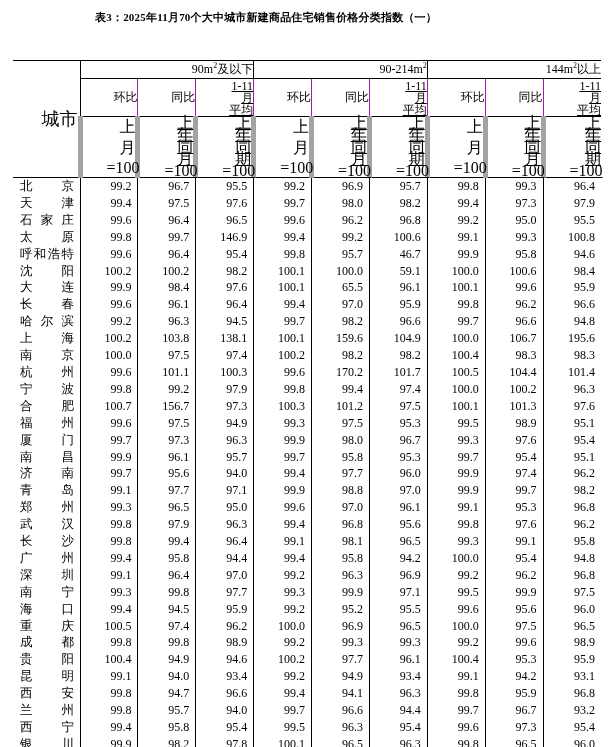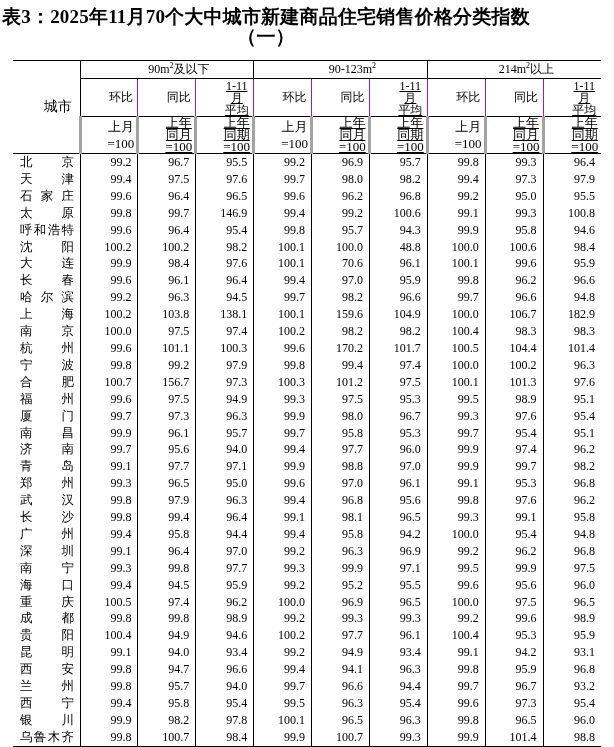--- a/index.html
+++ b/index.html
@@ -4,36 +4,36 @@
 <style>
   html,body{margin:0;padding:0;}
   body{
     width:614px;height:747px;background:#ffffff;
     font-family:"Liberation Serif","DejaVu Serif",serif;
     color:#000;
   }
   .page{position:relative;width:614px;height:747px;overflow:hidden;}
   .title{
     position:absolute;top:7px;left:0;width:532px;
-    text-align:center;font-weight:bold;font-size:19px;line-height:20px;
+    text-align:center;font-weight:bold;font-size:11px;line-height:20px;
     letter-spacing:0.2px;
   }
   table.idx{
     position:absolute;top:60px;left:13px;width:588px;
     border-collapse:collapse;table-layout:fixed;
     border-top:1.5px solid #000;border-bottom:1.5px solid #000;
   }
   col.city-col{width:67px;}
   th,td{padding:0;font-weight:normal;vertical-align:middle;}
   
-  thead th{text-align:center;font-size:12px;padding-left:24px;}
+  thead th{text-align:right;font-size:12px;padding-left:24px;}
   .row-a th{height:17px;border-bottom:1px solid #000;}
   .row-b th{height:37px;border-bottom:1px solid #000;border-left:1px solid #a21caf;}
-  .row-c th{height:24px;border-bottom:1px solid #000;border-left:3px solid #a3a3a3;font-size:13px;}
-  th.city-head{border-right:1px solid #000;border-bottom:1px solid #000;font-size:14px;}
+  .row-c th{height:24px;border-bottom:1px solid #000;border-left:5px solid #a3a3a3;font-size:16px;}
+  th.city-head{border-right:1px solid #000;border-bottom:1px solid #000;font-size:18px;}
   th.group{border-left:1px solid #000;}
   sup{font-size:8px;line-height:0;}
   .two-line span{display:block;line-height:12px;text-decoration:underline;}
   .one-line{line-height:normal;}
   
   tbody td{height:16.9px;font-size:12px;line-height:16.9px;white-space:nowrap;overflow:hidden;}
   tbody td.val{text-align:right;padding-right:6px;border-left:1px solid #000;}
   tbody td.city{padding-left:7px;}
   .cname{display:inline-flex;width:54px;justify-content:space-between;font-size:12.5px;}
 </style>
@@ -55,22 +55,22 @@
         <col>
         <col>
         <col>
     </colgroup>
     <thead>
       <tr class="row-a">
         <th class="city-head" rowspan="3">
           <span>城市</span>
         </th>
         <th class="group" colspan="3"><span>90m</span><sup>2</sup><span>及以下</span></th>
-        <th class="group" colspan="3"><span>90-123m</span><sup>2</sup><span></span></th>
-        <th class="group" colspan="3"><span>214m</span><sup>2</sup><span>以上</span></th>
+        <th class="group" colspan="3"><span>90-214m</span><sup>2</sup><span></span></th>
+        <th class="group" colspan="3"><span>144m</span><sup>2</sup><span>以上</span></th>
       </tr>
       <tr class="row-b">
         <th class="one-line">环比</th>
         <th class="one-line">同比</th>
         <th class="two-line">
             <span>1-11月</span>
             <span>平均</span>
           </th>
         <th class="one-line">环比</th>
         <th class="one-line">同比</th>
@@ -182,50 +182,50 @@
               <span>呼</span>
               <span>和</span>
               <span>浩</span>
               <span>特</span>
             </span></td>
           <td class="val">99.6</td>
           <td class="val">96.4</td>
           <td class="val">95.4</td>
           <td class="val">99.8</td>
           <td class="val">95.7</td>
-          <td class="val">94.3</td>
+          <td class="val">46.7</td>
           <td class="val">99.9</td>
           <td class="val">95.8</td>
           <td class="val">94.6</td>
         </tr>
         <tr class="data-row">
           <td class="city"><span class="cname">
               <span>沈</span>
               <span>阳</span>
             </span></td>
           <td class="val">100.2</td>
           <td class="val">100.2</td>
           <td class="val">98.2</td>
           <td class="val">100.1</td>
           <td class="val">100.0</td>
-          <td class="val">48.8</td>
+          <td class="val">59.1</td>
           <td class="val">100.0</td>
           <td class="val">100.6</td>
           <td class="val">98.4</td>
         </tr>
         <tr class="data-row">
           <td class="city"><span class="cname">
               <span>大</span>
               <span>连</span>
             </span></td>
           <td class="val">99.9</td>
           <td class="val">98.4</td>
           <td class="val">97.6</td>
           <td class="val">100.1</td>
-          <td class="val">70.6</td>
+          <td class="val">65.5</td>
           <td class="val">96.1</td>
           <td class="val">100.1</td>
           <td class="val">99.6</td>
           <td class="val">95.9</td>
         </tr>
         <tr class="data-row">
           <td class="city"><span class="cname">
               <span>长</span>
               <span>春</span>
             </span></td>
@@ -261,21 +261,21 @@
               <span>海</span>
             </span></td>
           <td class="val">100.2</td>
           <td class="val">103.8</td>
           <td class="val">138.1</td>
           <td class="val">100.1</td>
           <td class="val">159.6</td>
           <td class="val">104.9</td>
           <td class="val">100.0</td>
           <td class="val">106.7</td>
-          <td class="val">182.9</td>
+          <td class="val">195.6</td>
         </tr>
         <tr class="data-row">
           <td class="city"><span class="cname">
               <span>南</span>
               <span>京</span>
             </span></td>
           <td class="val">100.0</td>
           <td class="val">97.5</td>
           <td class="val">97.4</td>
           <td class="val">100.2</td>

